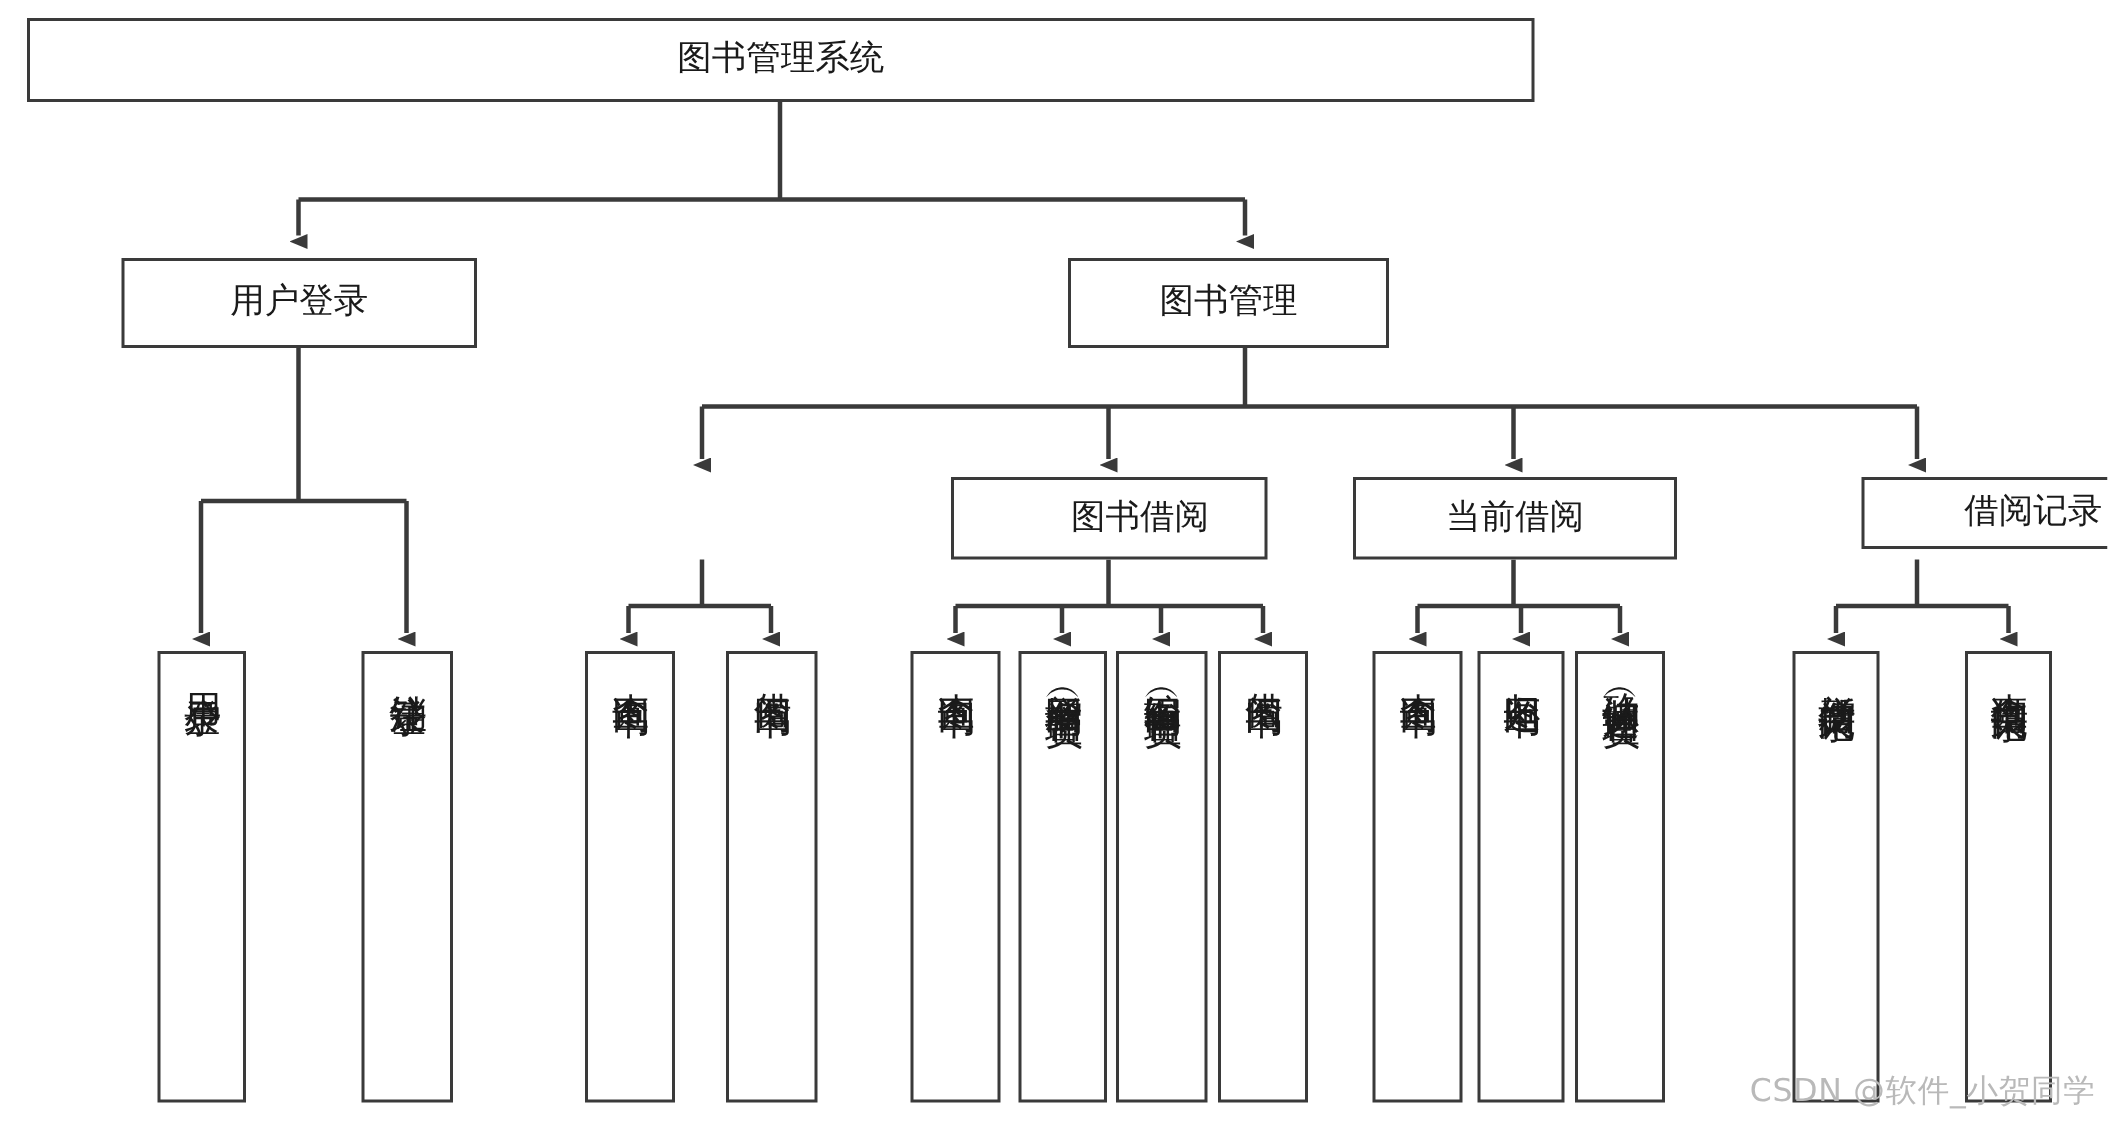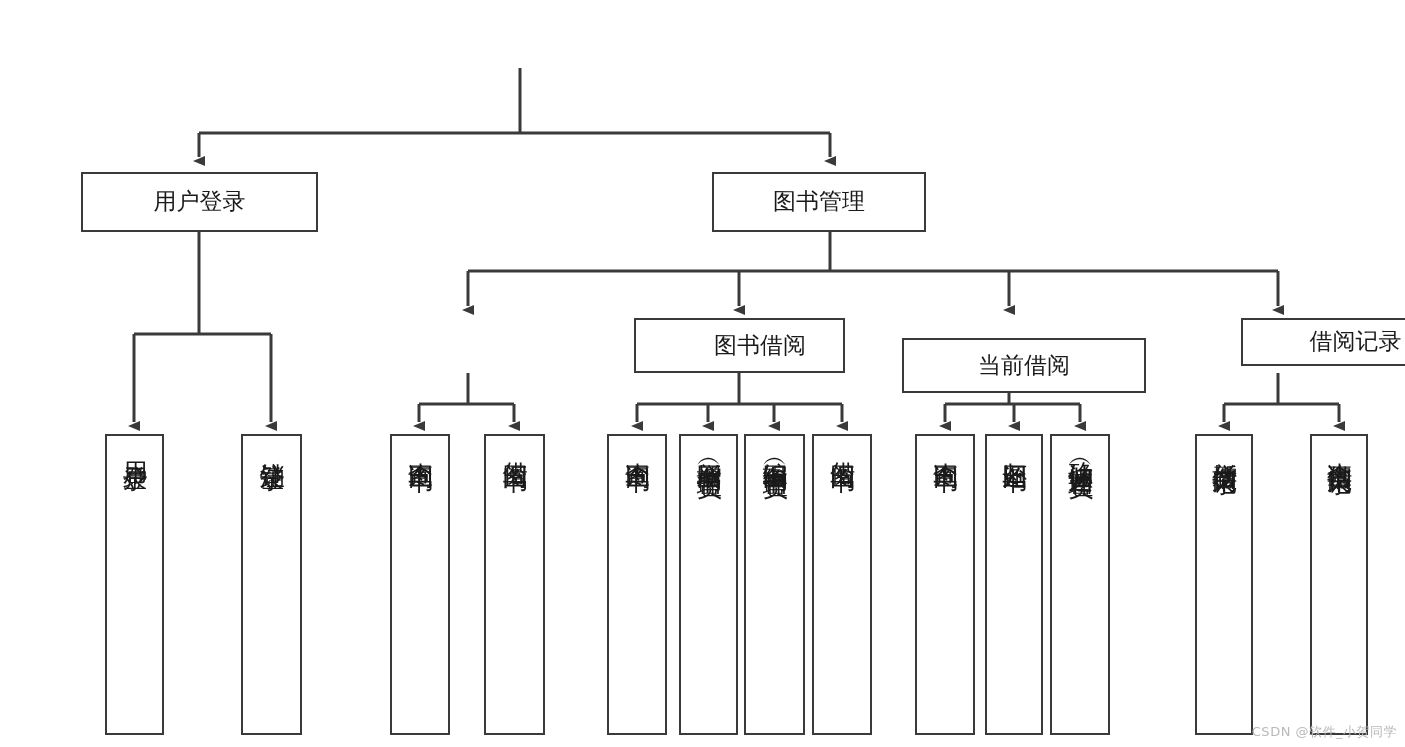--- a/index.html
+++ b/index.html
@@ -54,21 +54,21 @@
     text-orientation: upright;
     font-size: 25px;
     letter-spacing: 2px;
     line-height: 1.05;
     white-space: nowrap;
   }
   #watermark {
     position: absolute;
     right: 8px;
     bottom: 6px;
-    font-size: 13px;
+    font-size: 21px;
     color: #b9b9b9;
     letter-spacing: 0.5px;
     white-space: nowrap;
   }
 </style>
 </head>
 <body>
 
 <div id="canvas">
 
@@ -115,32 +115,35 @@
       <path d="M1014,404 L1014,422" marker-end="url(#arrow)"></path>
       <path d="M1080,404 L1080,422" marker-end="url(#arrow)"></path>
 
       <path d="M1278,373 L1278,404"></path>
       <path d="M1224,404 L1339,404"></path>
       <path d="M1224,404 L1224,422" marker-end="url(#arrow)"></path>
       <path d="M1339,404 L1339,422" marker-end="url(#arrow)"></path>
     </g>
   </svg>
 
+  <div class="node horizontal" style="left:18px; top:12px; width:1005px; height:56px;">
+    <span class="label">图书管理系统</span>
+  </div>
 
   <div class="node horizontal" style="left:81px; top:172px; width:237px; height:60px;">
     <span class="label">用户登录</span>
   </div>
   <div class="node horizontal" style="left:712px; top:172px; width:214px; height:60px;">
     <span class="label">图书管理</span>
   </div>
 
   <div class="node horizontal" style="left:634px; top:318px; width:211px; height:55px;padding-left:41px;">
     <span class="label">图书借阅</span>
   </div>
-  <div class="node horizontal" style="left:902px; top:318px; width:244px; height:55px;margin-top:20px;">
+  <div class="node horizontal" style="left:902px; top:318px; width:216px; height:55px;">
     <span class="label">当前借阅</span>
   </div>
   <div class="node horizontal" style="left:1241px; top:318px; width:216px; height:48px;padding-left:13px;">
     <span class="label">借阅记录</span>
   </div>
 
   <div class="node vertical" style="left:105px; top:434px; width:59px; height:301px;">
     <span class="label">用户登录</span>
   </div>
   <div class="node vertical" style="left:241px; top:434px; width:61px; height:301px;">

